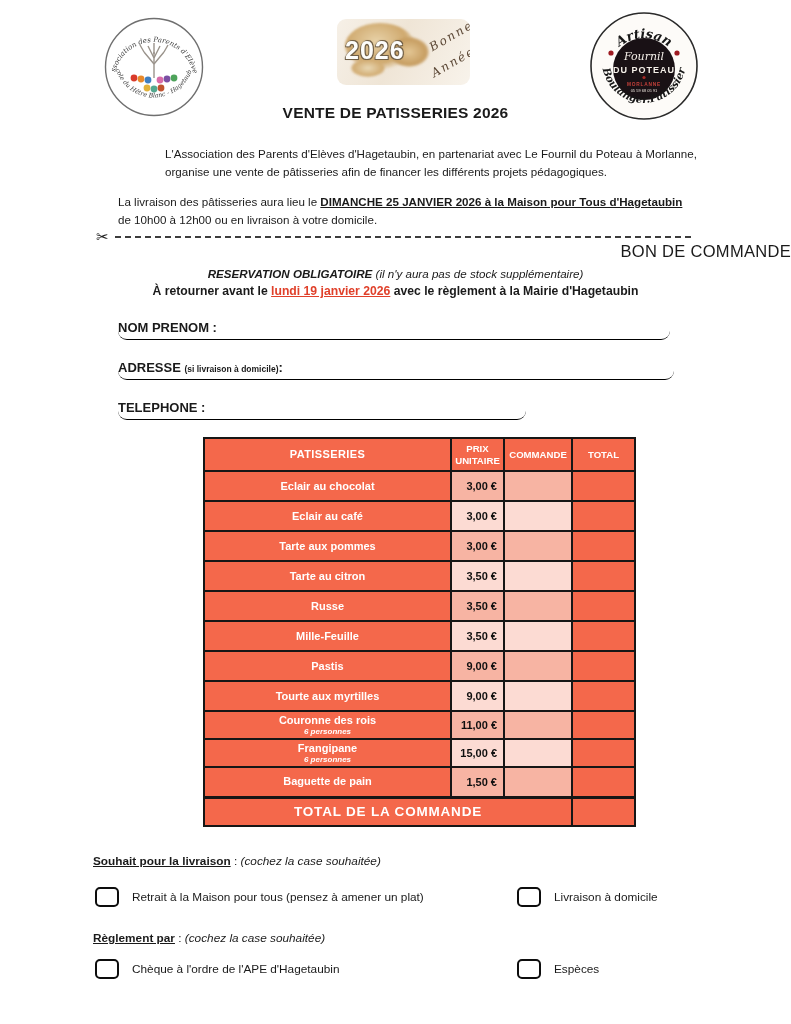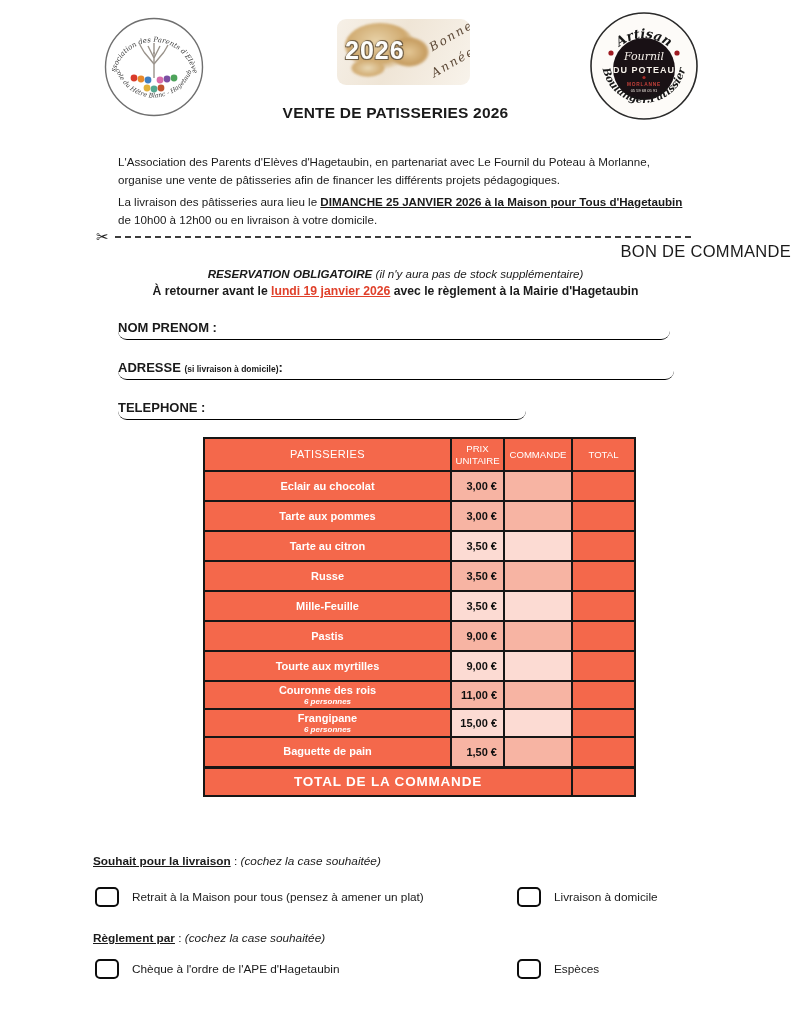--- a/index.html
+++ b/index.html
@@ -36,21 +36,21 @@
   .banner-script{
     position:absolute;font-family:"DejaVu Serif",serif;font-style:italic;color:#5c4836;
     font-size:12px;transform:rotate(-30deg);letter-spacing:2px;
   }
   .bs1{left:90px;top:10px;}
   .bs2{left:92px;top:36px;}
 
   
   .doc-title{left:0;right:0;top:104px;text-align:center;font-size:15.5px;font-weight:bold;letter-spacing:.2px;}
   .para{left:118px;width:574px;font-size:11.6px;line-height:1.55;}
-  .p1{top:153px;}
+  .p1{top:145px;margin-left:47px;}
   .p2{top:193px;}
   .bold-ul{font-weight:bold;text-decoration:underline;}
 
   .cutline{left:96px;top:229px;width:596px;display:flex;align-items:center;gap:6px;}
   .scissors{font-size:15px;color:#222;line-height:1;}
   .dashes{flex:1;height:2px;background:repeating-linear-gradient(90deg,#3c3c3c 0 6px,transparent 6px 10px);}
 
   .bon-heading{left:0;right:0;top:242px;text-align:right;font-size:16.5px;font-weight:normal;letter-spacing:.3px;}
   .resa-line{left:0;right:0;top:267px;text-align:center;font-size:11.6px;font-style:italic;}
   .resa-line .strong{font-weight:bold;}
@@ -74,21 +74,21 @@
   .pastry-table col.w-price{width:53px;}
   .pastry-table col.w-qty{width:68px;}
   .pastry-table col.w-total{width:63px;}
   .pastry-table th,.pastry-table td{
     border:2px solid var(--ink);
     background:var(--orange);
     color:#fff;text-align:center;vertical-align:middle;
     padding:0;
   }
   .pastry-table thead tr{height:33px;}
-  .pastry-table thead th{font-size:9.6px;font-weight:normal;line-height:1.25;margin-top:17px;}
+  .pastry-table thead th{font-size:9.6px;font-weight:bold;line-height:1.25;margin-top:17px;}
   .pastry-table thead th.c-name{font-size:11px;letter-spacing:.4px;}
   .pastry-table tbody tr{height:30px;}
   .pastry-table tbody tr.with-note{height:28px;}
   .pastry-table td.c-name{font-size:11px;font-weight:bold;line-height:1.15;}
   .pastry-table td.c-name .note{font-size:8px;font-style:italic;font-weight:bold;}
   .pastry-table td.c-price{color:#101010;font-weight:bold;font-size:11px;text-align:right;padding-right:6px;}
   .pastry-table tr.shade-a td.c-price,.pastry-table tr.shade-a td.c-qty{background:var(--pink-a);}
   .pastry-table tr.shade-b td.c-price,.pastry-table tr.shade-b td.c-qty{background:var(--pink-b);}
   .pastry-table tfoot tr{height:29px;}
   .pastry-table tfoot td{border-top:3.5px solid var(--ink);font-size:13.5px;font-weight:bold;letter-spacing:.8px;}
@@ -219,20 +219,28 @@
   </thead>
   <tbody>
       <tr class="shade-a">
         <td class="c-name">
           <div>Eclair au chocolat</div>
         </td>
         <td class="c-price">3,00 €</td>
         <td class="c-qty"></td>
         <td class="c-total"></td>
       </tr>
+      <tr class="shade-b">
+        <td class="c-name">
+          <div>Eclair au café</div>
+        </td>
+        <td class="c-price">3,00 €</td>
+        <td class="c-qty"></td>
+        <td class="c-total"></td>
+      </tr>
       <tr class="shade-a">
         <td class="c-name">
           <div>Tarte aux pommes</div>
         </td>
         <td class="c-price">3,00 €</td>
         <td class="c-qty"></td>
         <td class="c-total"></td>
       </tr>
       <tr class="shade-b">
         <td class="c-name">

